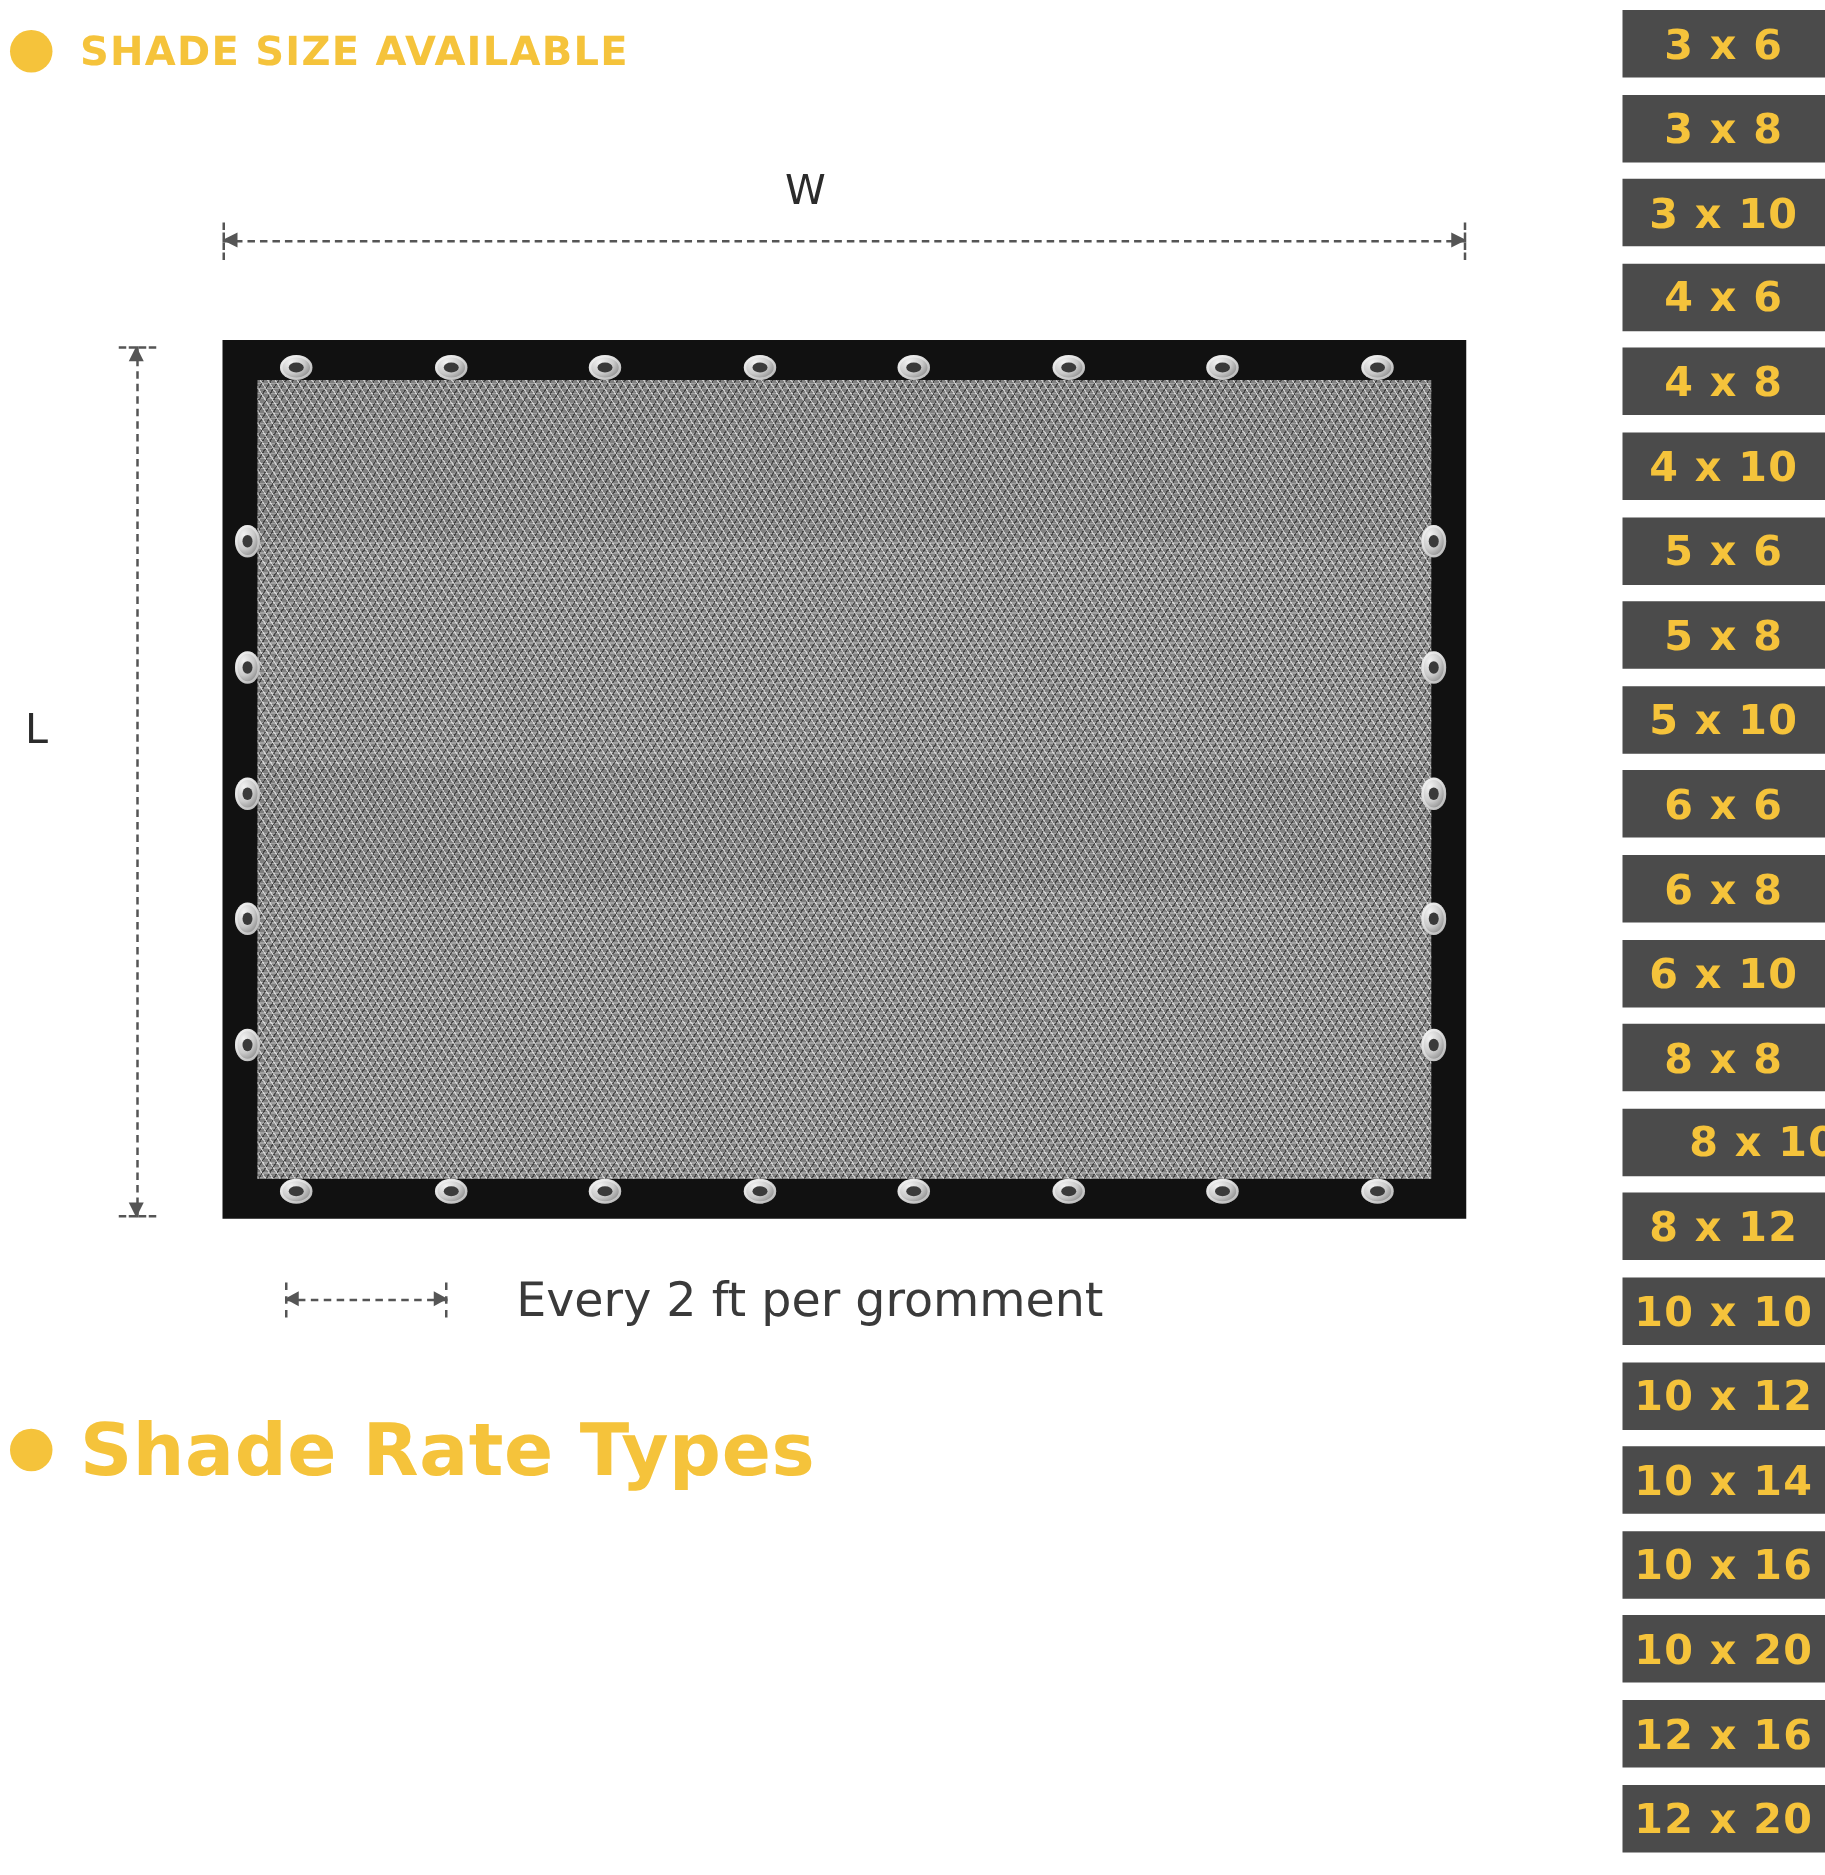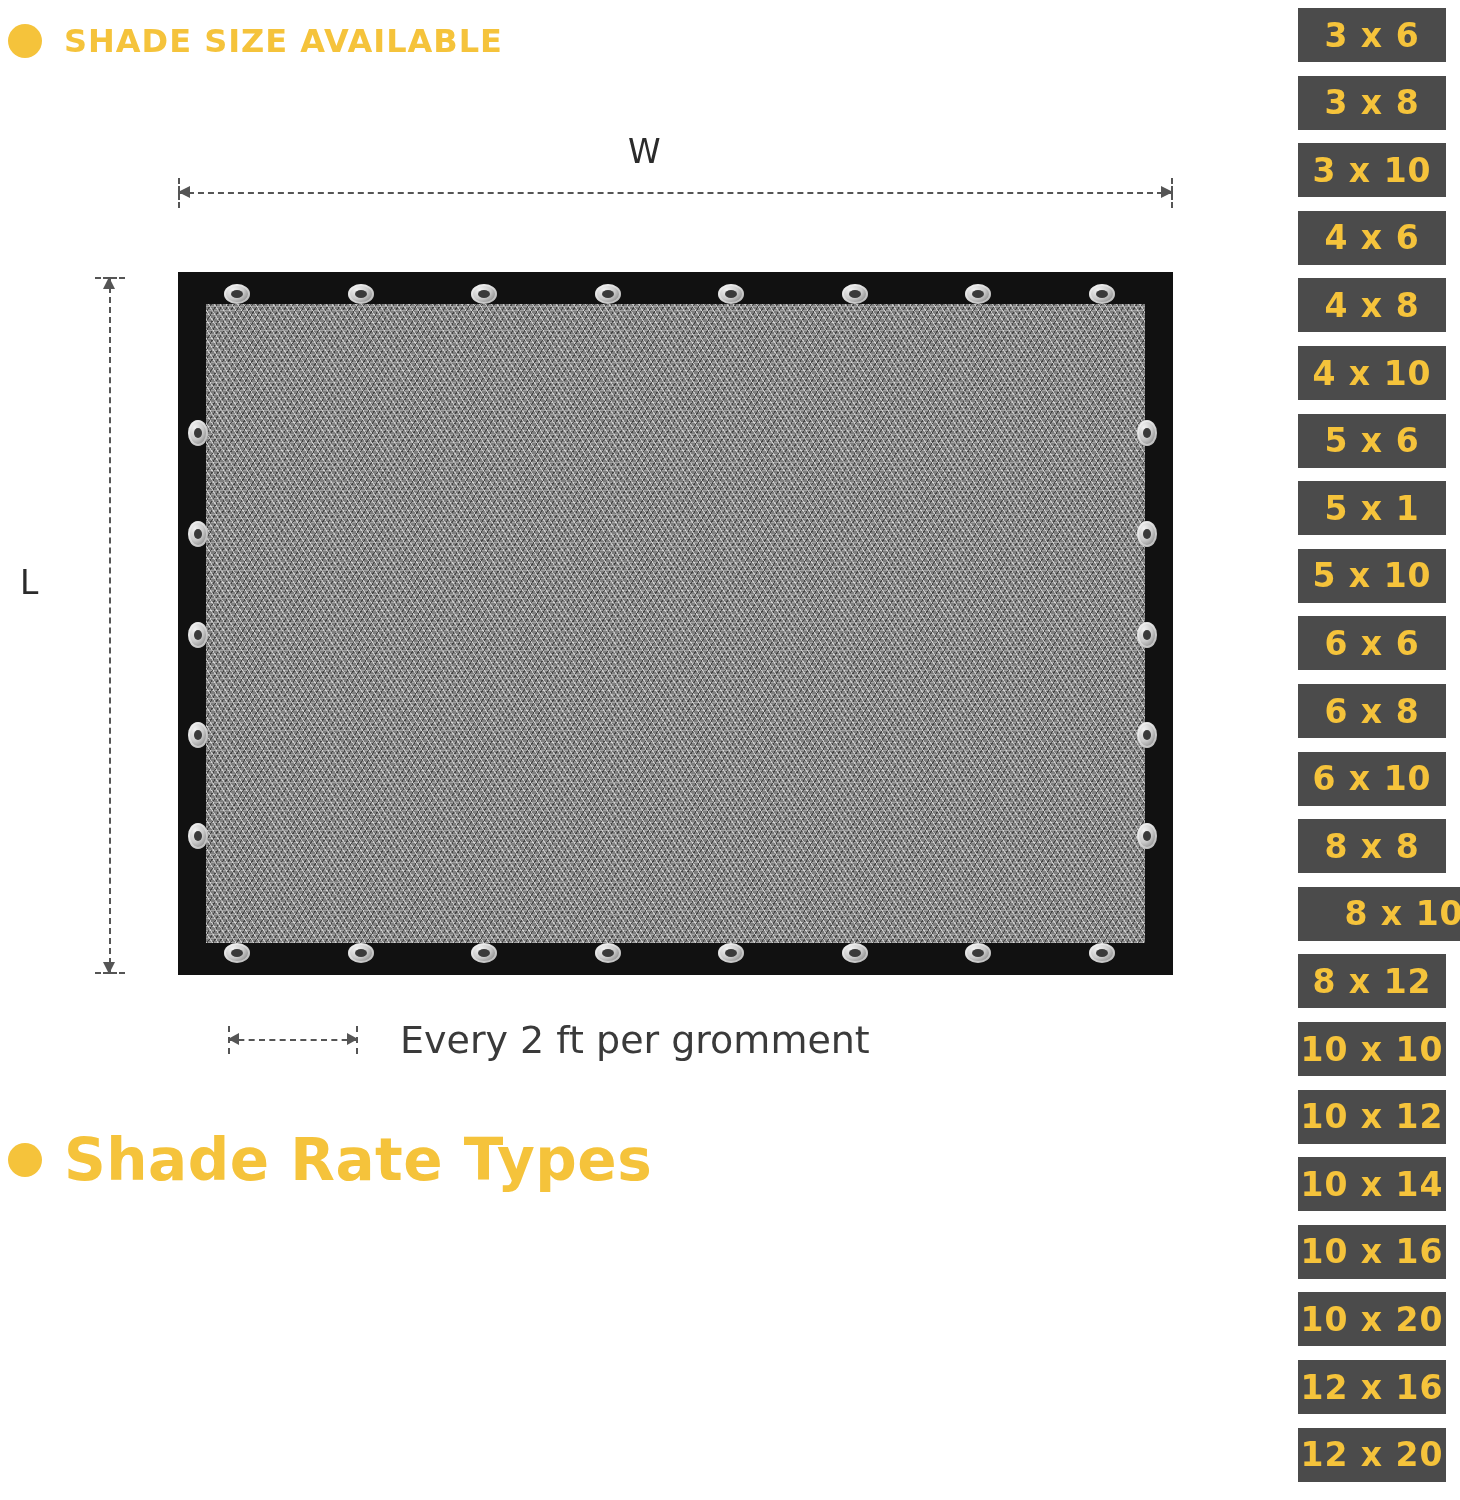--- a/index.html
+++ b/index.html
@@ -197,21 +197,21 @@
     width: 8px; height: 10px;
   }
 
   
   #grommet-note {
     position: absolute;
     left: 228px;
     top: 1018px;
     display: flex;
     align-items: center;
-    gap: 0;
+    gap: 13px;
   }
   #grommet-span {
     position: relative;
     width: 130px;
     height: 28px;
     flex: none;
   }
   #grommet-span .tick {
     position: absolute;
     top: 0;
@@ -300,21 +300,21 @@
   #size-list {
     position: absolute;
     right: 0;
     top: 0;
     width: 170px;
     height: 1500px;
   }
   .size-chip {
     position: absolute;
     left: 8px;
-    width: 148px;
+    width: 162px;
     height: 54px;
     background: #4b4b4b;
     color: #f5c33b;
     font-size: 33px;
     font-weight: bold;
     display: flex;
     align-items: center;
     justify-content: center;
     letter-spacing: 1px;
   }
@@ -399,21 +399,21 @@
 </div>
 
 <div id="size-list">
     <div class="size-chip" style="top: 8px;">3 x 6</div>
     <div class="size-chip" style="top: 75.6px;">3 x 8</div>
     <div class="size-chip" style="top: 143.2px;">3 x 10</div>
     <div class="size-chip" style="top: 210.8px;">4 x 6</div>
     <div class="size-chip" style="top: 278.4px;">4 x 8</div>
     <div class="size-chip" style="top: 346px;">4 x 10</div>
     <div class="size-chip" style="top: 413.6px;">5 x 6</div>
-    <div class="size-chip" style="top: 481.2px;">5 x 1</div>
+    <div class="size-chip" style="top: 481.2px;">5 x 8</div>
     <div class="size-chip" style="top: 548.8px;">5 x 10</div>
     <div class="size-chip" style="top: 616.4px;">6 x 6</div>
     <div class="size-chip" style="top: 684px;">6 x 8</div>
     <div class="size-chip" style="top: 751.6px;">6 x 10</div>
     <div class="size-chip" style="top: 819.2px;">8 x 8</div>
     <div class="size-chip" style="top: 886.8px; padding-left: 32px;">8 x 10</div>
     <div class="size-chip" style="top: 954.4px;">8 x 12</div>
     <div class="size-chip" style="top: 1022px;">10 x 10</div>
     <div class="size-chip" style="top: 1089.6px;">10 x 12</div>
     <div class="size-chip" style="top: 1157.2px;">10 x 14</div>

